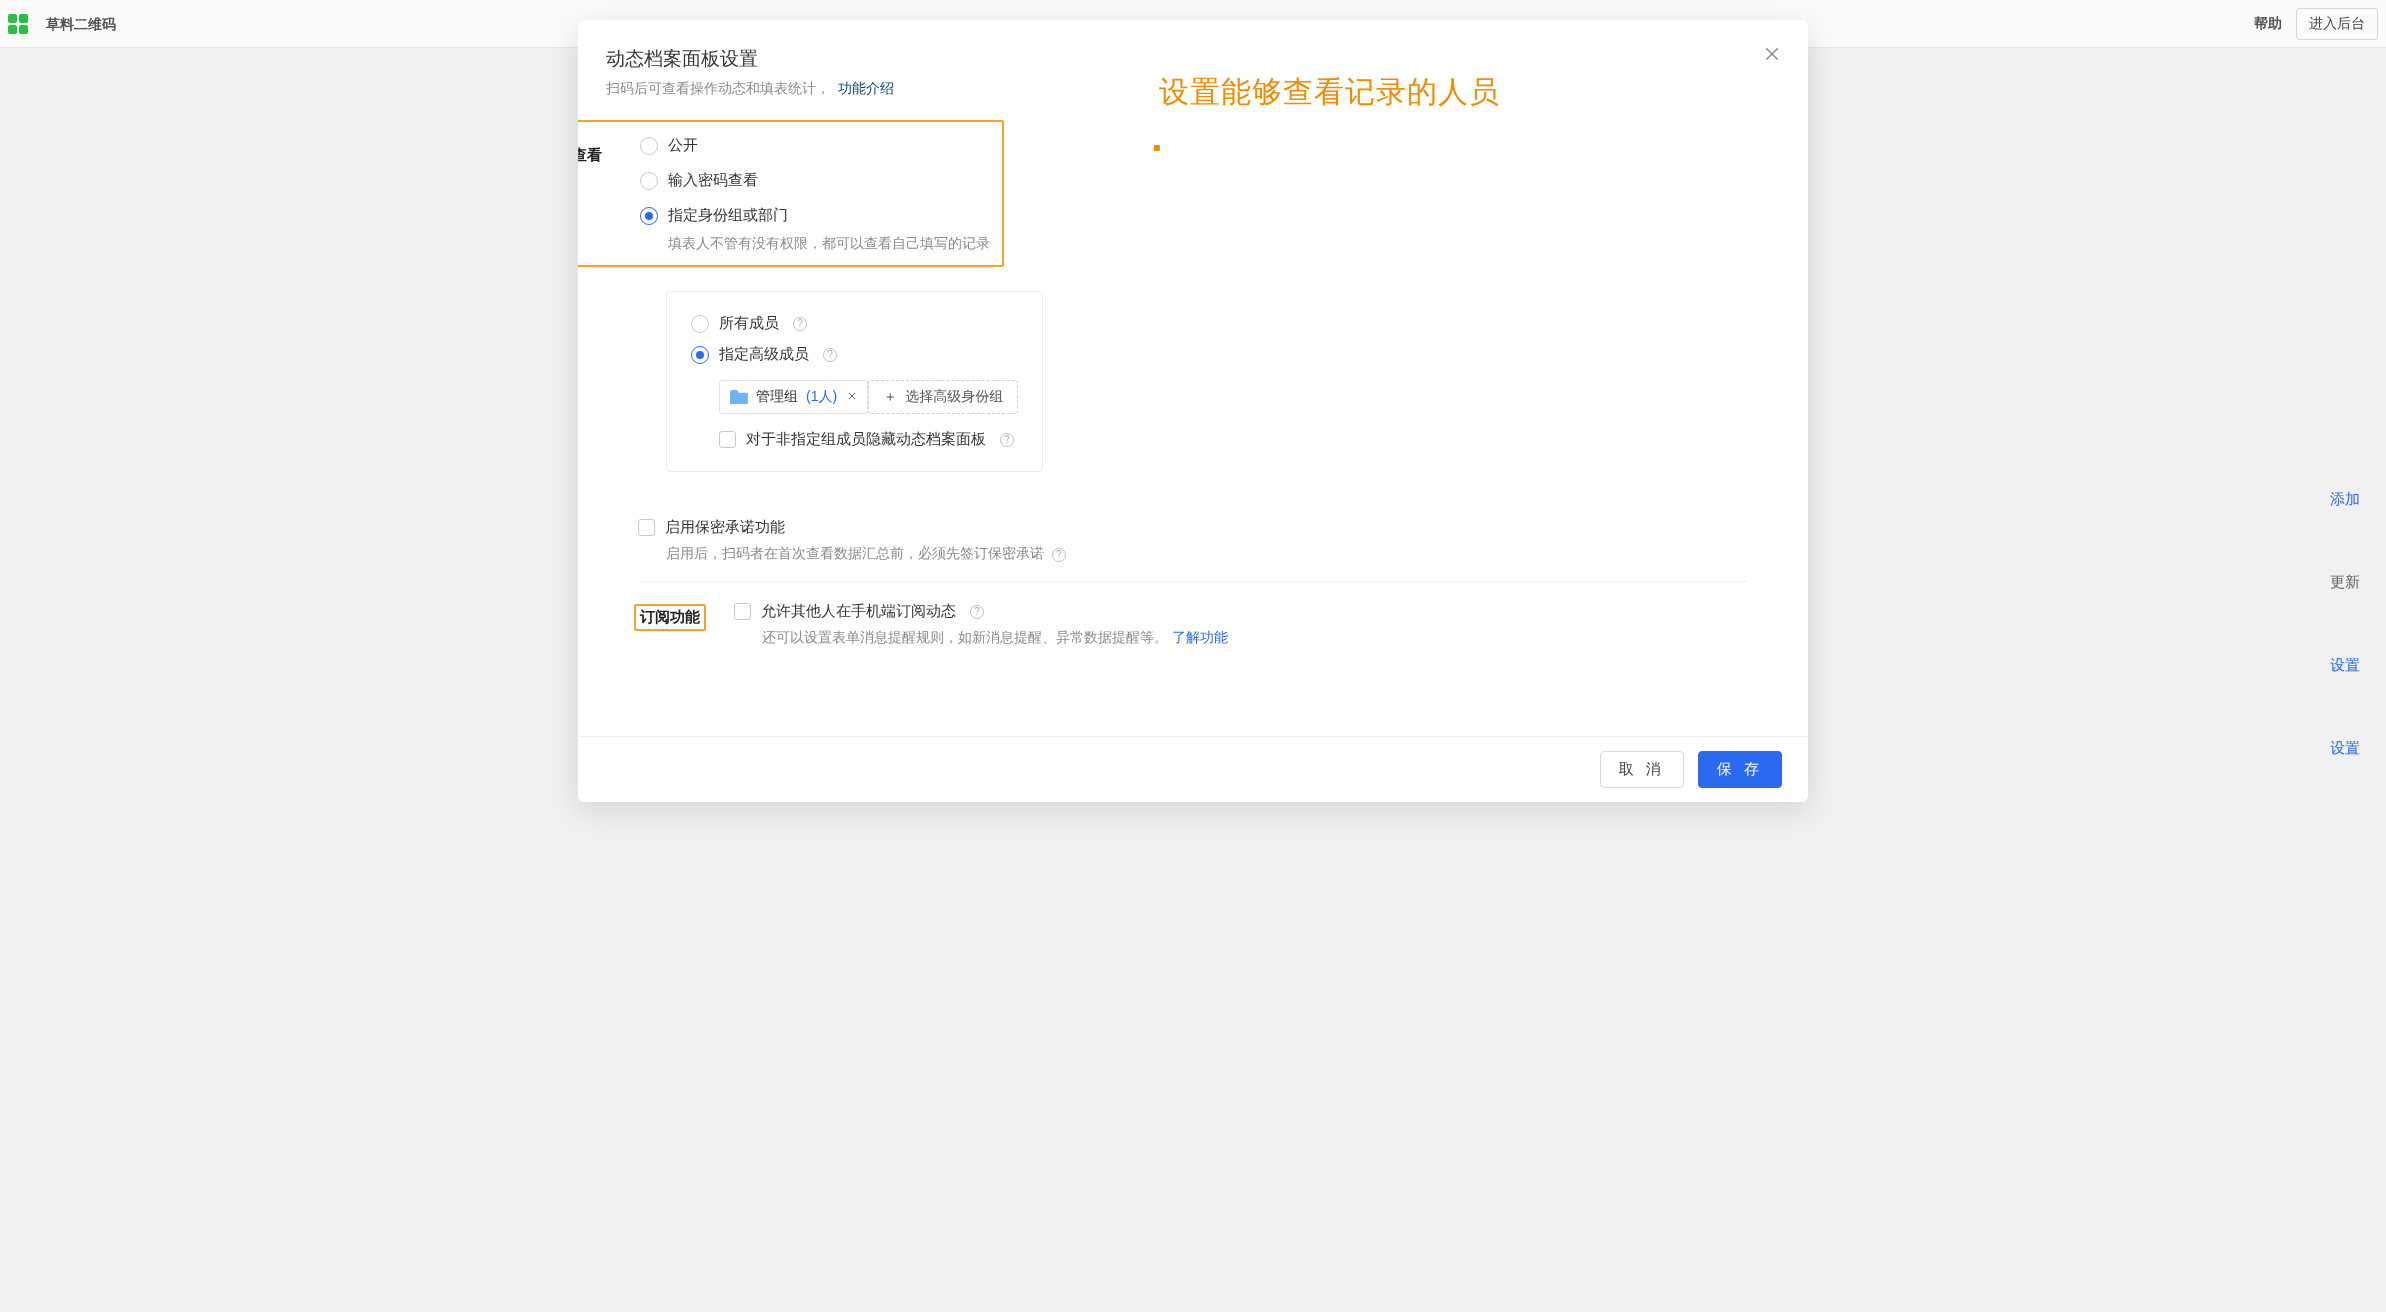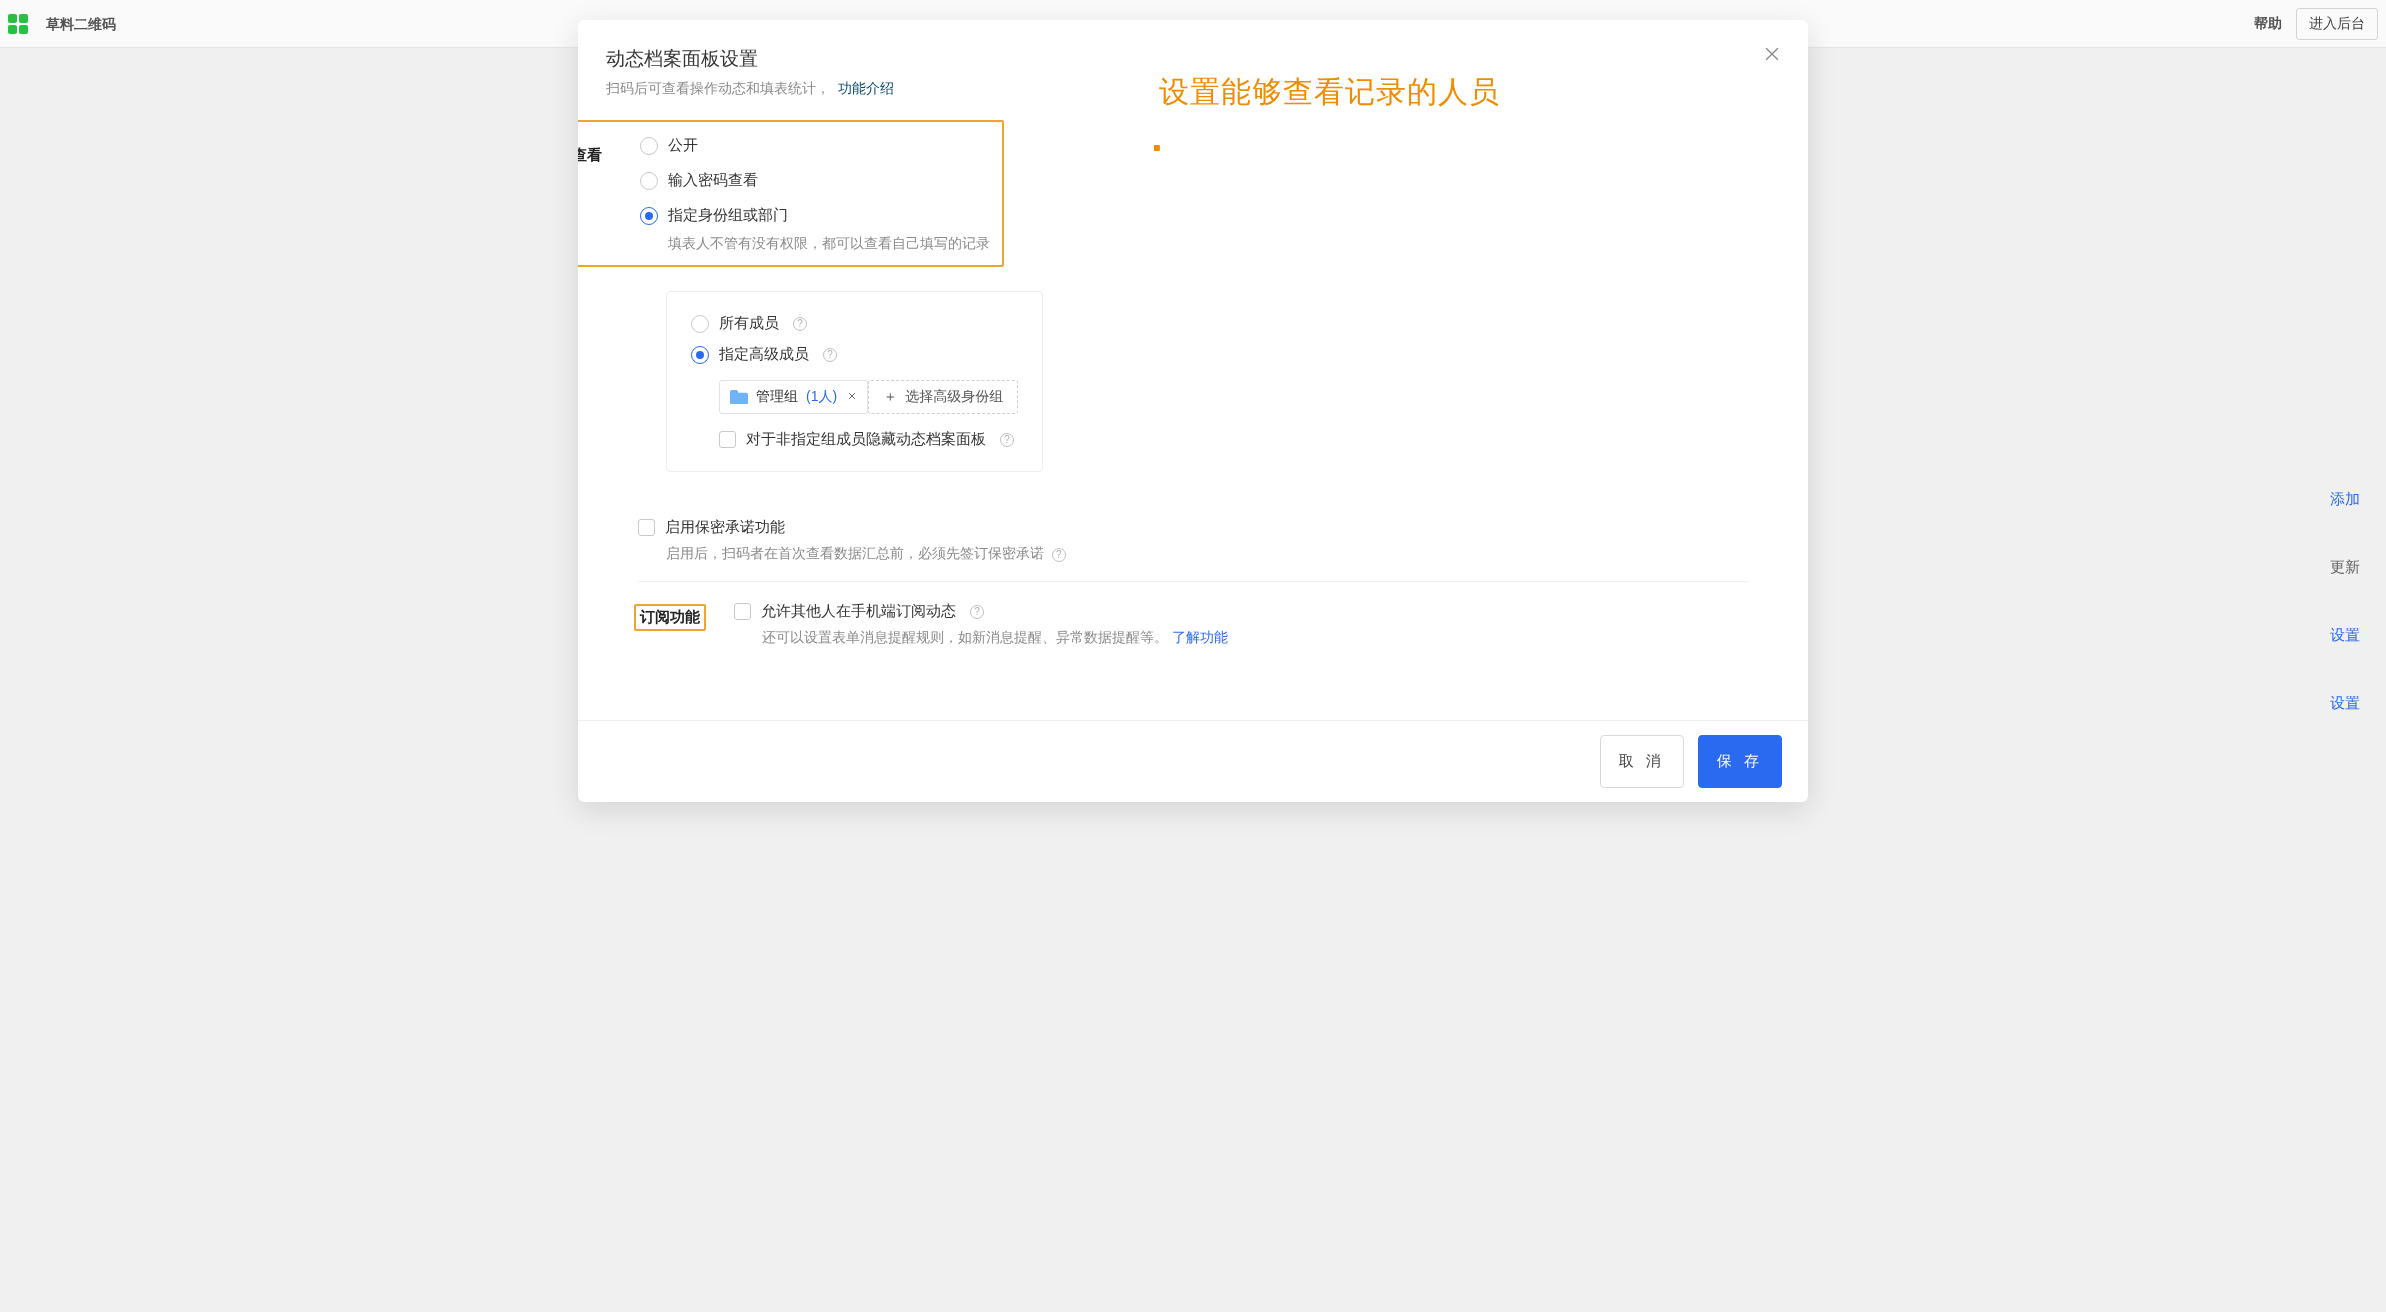--- a/index.html
+++ b/index.html
@@ -20,21 +20,21 @@
   }
   .bg-logo div { background: #28c445; border-radius: 2px; }
   .bg-right { display: flex; align-items: center; gap: 14px; }
   .bg-btn {
     border: 1px solid #d9d9d9; background: #fff; padding: 6px 12px;
     border-radius: 3px; font-size: 14px; color: #444;
   }
   .bg-right .fade-link { color: #555; font-weight: bold; }
   .bg-side-links {
     position: absolute; right: 26px; top: 490px; display: flex; flex-direction: column;
-    gap: 49px; font-size: 15px; color: #2a6af1; font-family: Liberation Serif, serif;
+    gap: 64px; font-size: 15px; color: #2a6af1; font-family: Liberation Serif, serif;
   }
   .bg-side-links span:nth-child(2) { color: #666; }
 
   
   .overlay {
     position: absolute; inset: 0; background: rgba(0,0,0,0.02);
     display: flex; justify-content: center; padding-top: 20px;
   }
   .modal {
     width: 1230px; max-width: 84%; height: 782px;
@@ -145,21 +145,21 @@
   .check-row + .sub-note, .inline-sub-note {
     margin: 8px 0 0 28px; font-size: 14px; color: #8a8a8a;
   }
   .inline-sub-note a { color: #2a6af1; text-decoration: none; }
 
   .modal-foot {
     border-top: 1px solid #f0f0f0; padding: 14px 26px;
     display: flex; justify-content: flex-end; gap: 14px;
   }
   .btn {
-    min-width: 76px; padding: 16px 18px; border-radius: 4px; font-size: 15px;
+    min-width: 76px; padding: 8px 18px; border-radius: 4px; font-size: 15px;
     cursor: pointer; border: 1px solid #d9d9d9; background: #fff; color: #444;
     letter-spacing: 4px;
   }
   .btn-primary { background: #2a6af1; border-color: #2a6af1; color: #fff; }
 </style>
 </head>
 <body>
 
 <div class="bg-bar">
   <div class="bg-left">

